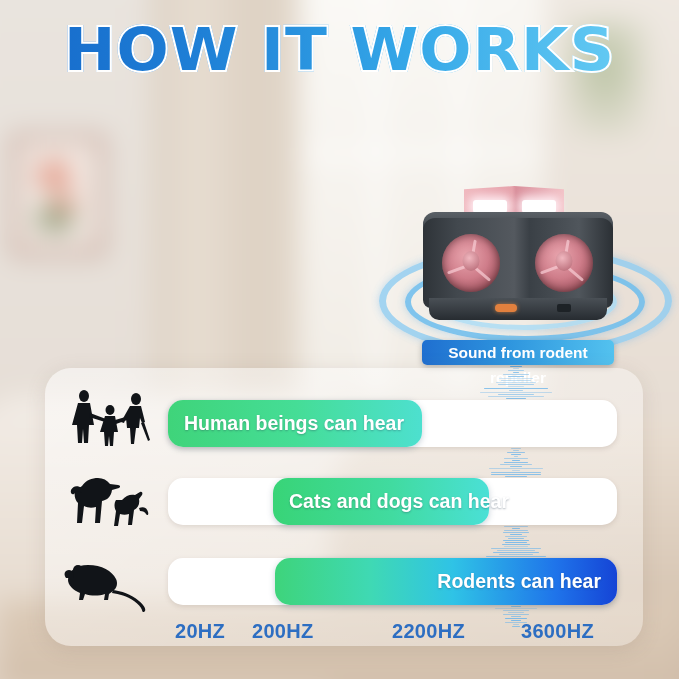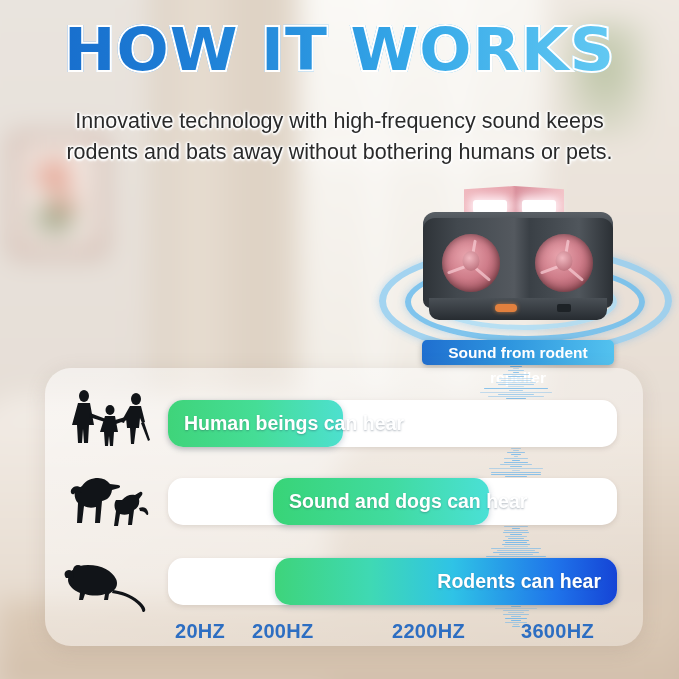--- a/index.html
+++ b/index.html
@@ -127,21 +127,21 @@
   .animal{position:absolute;width:100px;height:62px;}
   .sil{position:absolute;fill:#111418;}
 
   .track{position:absolute;left:168px;width:449px;height:47px;border-radius:15px;
     background:#ffffff;box-shadow:0 2px 5px rgba(120,100,90,.18);}
   .bar{position:absolute;height:47px;border-radius:15px;display:flex;align-items:center;
     box-shadow:0 2px 6px rgba(60,90,120,.28);}
   .bar span{color:#fff;font-size:19.5px;font-weight:bold;white-space:nowrap;
     text-shadow:0 1px 2px rgba(40,60,80,.35);}
 
-  .bar1{left:168px;width:175px;
+  .bar1{left:168px;width:254px;
     background:linear-gradient(90deg,#3fd47a 0%,#45dd96 50%,#4de0cf 100%);}
   .bar1 span{margin-left:16px;}
   .bar2{left:273px;width:216px;
     background:linear-gradient(90deg,#38d477 0%,#41dba0 55%,#4ae0d6 100%);}
   .bar2 span{margin-left:16px;}
   .bar3{left:275px;width:342px;
     background:linear-gradient(90deg,#3ed47b 0%,#3fd9b4 28%,#2fc3e6 52%,#1f74ea 82%,#1544d6 100%);text-align:center;}
   .bar3 span{margin-left:auto;margin-right:16px;}
 
   .freq{position:absolute;top:620px;font-size:20px;font-weight:bold;color:#2d6ec2;
@@ -170,21 +170,20 @@
       <div class="wall-right"></div>
       <div class="plant"></div>
       <div class="sofa"></div>
       <div class="sofa2"></div>
       <div class="floor"></div>
     </div>
   </div>
 
   <div class="title">HOW IT WORKS</div>
   <div class="title-layer">HOW IT WORKS</div>
-  <div class="subtitle">Innovative technology with high-frequency sound keeps rodents and bats away without bothering humans or pets.</div>
 
   <div class="rings">
     <div class="ring r1"></div>
     <div class="ring r2"></div>
     <div class="ring r3"></div>
   </div>
 
   <div class="device">
     <div class="dev-top-prism"></div>
     <div class="led led-a"></div>
@@ -385,21 +384,21 @@
   </div>
 
   <div class="track" style="top:400px"></div>
   <div class="track" style="top:478px"></div>
   <div class="track" style="top:558px"></div>
 
   <div class="bar bar1" style="top:400px">
     <span>Human beings can hear</span>
   </div>
   <div class="bar bar2" style="top:478px">
-    <span>Sound and dogs can hear</span>
+    <span>Cats and dogs can hear</span>
   </div>
   <div class="bar bar3" style="top:558px">
     <span>Rodents can hear</span>
   </div>
 
   <div class="freq" style="left:175px">20HZ</div>
   <div class="freq" style="left:252px">200HZ</div>
   <div class="freq" style="left:392px">2200HZ</div>
   <div class="freq" style="left:521px">3600HZ</div>
 

